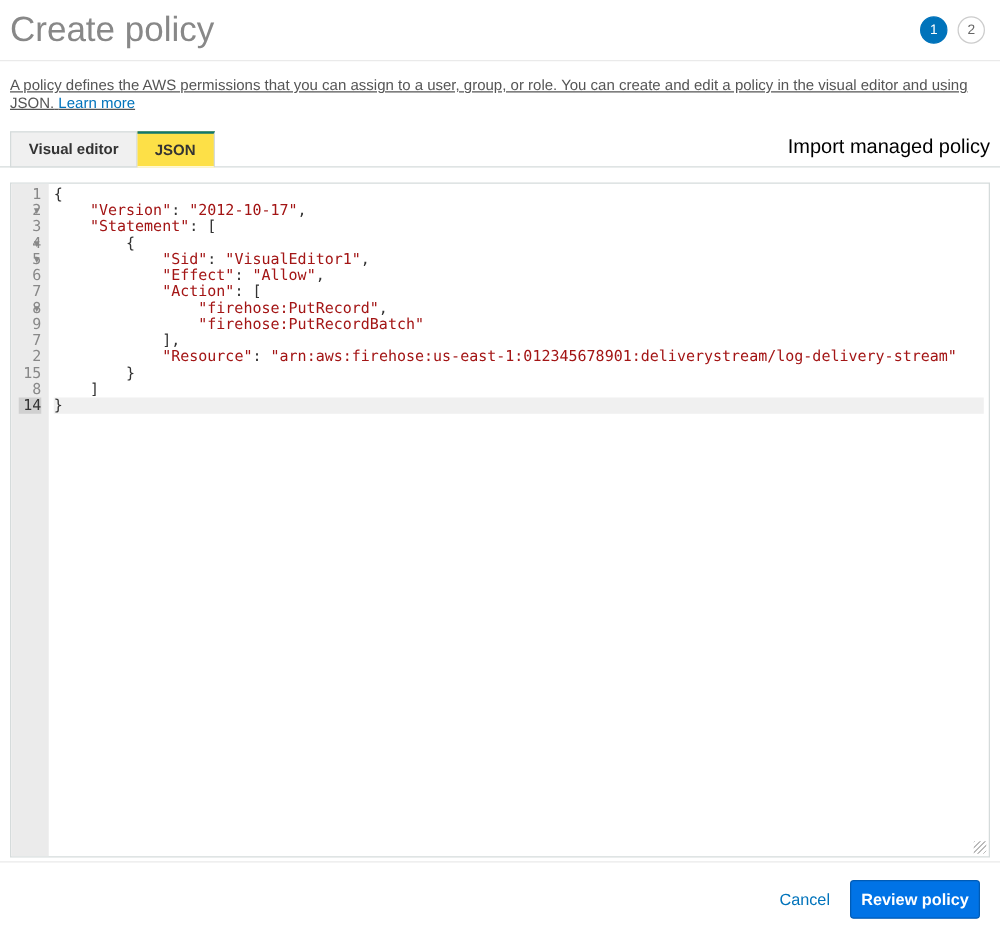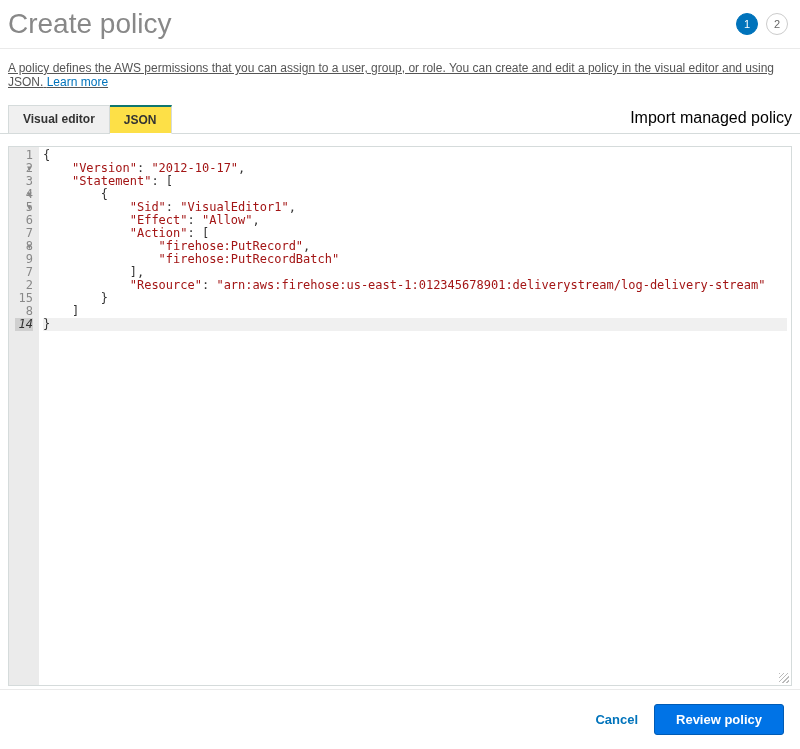--- a/index.html
+++ b/index.html
@@ -91,21 +91,21 @@
   .gutter {
     background: #ebebeb;
     color: #888;
     text-align: right;
     padding: 2px 6px 0 6px;
     user-select: none;
     width: 30px;
     flex-shrink: 0;
   }
   .gutter .ln { height: 13px; }
-  .gutter .ln.current { background: #d0d0d0; color: #333; font-style: italic; }
+  .gutter .ln.current { background: #d0d0d0; color: #333; }
   .code {
     padding: 2px 4px 0 4px;
     flex: 1;
     white-space: pre;
     overflow: auto;
   }
   .code .line { height: 13px; }
   .code .line.current { background: #f0f0f0; }
   .key { color: #a31515; }
   .str { color: #a31515; }
@@ -123,30 +123,30 @@
     justify-content: flex-end;
     align-items: center;
     gap: 16px;
     padding: 14px 16px;
     background: #fff;
     border-top: 1px solid #eaeaea;
   }
   .btn-link {
     color: #0073bb;
     font-size: 13px;
-    font-weight: bold;
+    font-weight: normal;
     background: none; border: none; cursor: pointer;
   }
   .btn-primary {
     background: #0073e6;
     border: 1px solid #005bb5;
     color: #fff;
     font-size: 13px;
     font-weight: bold;
-    padding: 7px 21px;
+    padding: 7px 8px;
     border-radius: 3px;
     cursor: pointer;
   }
 </style>
 </head>
 <body>
 
 <div class="header">
   <h1>Create policy</h1>
   <div class="steps">

